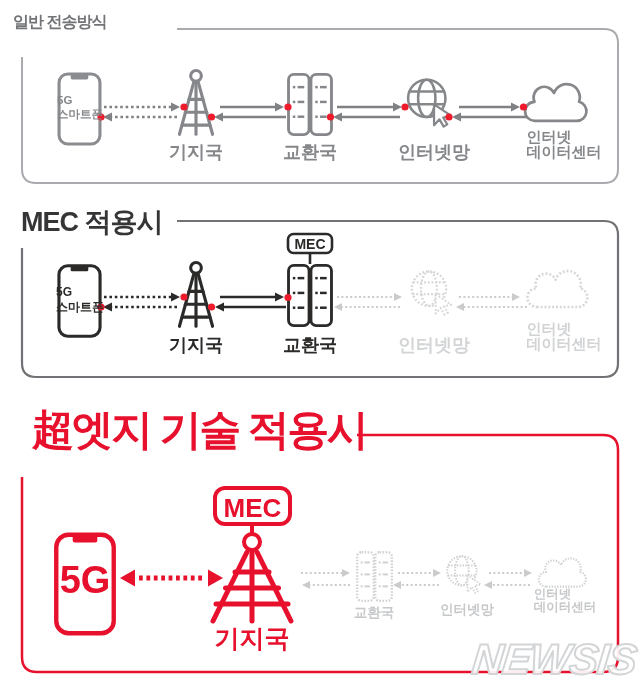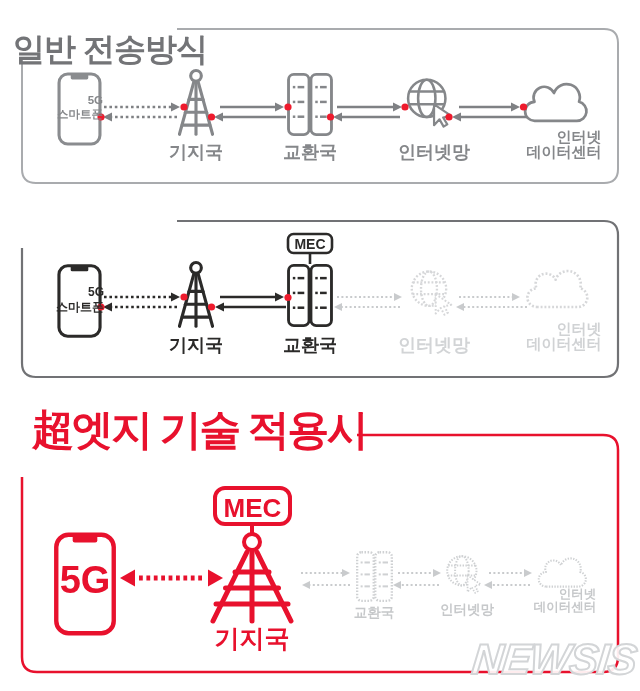--- a/index.html
+++ b/index.html
@@ -1,22 +1,22 @@
 <!DOCTYPE html>
 <html><head>
 <meta charset="utf-8">
 <style>
   html,body{margin:0;padding:0;background:#fff;}
   #stage{position:relative;width:640px;height:691px;background:#fff;overflow:hidden;
          font-family:"Liberation Sans","DejaVu Sans",sans-serif;}
   #diagram-svg{position:absolute;left:0;top:0;z-index:0;}
-  .lbl{position:absolute;transform:translateX(-50%);text-align:right;white-space:nowrap;
+  .lbl{position:absolute;transform:translateX(-50%);text-align:left;white-space:nowrap;
        font-weight:700;z-index:2;}
   .title{position:absolute;z-index:2;font-weight:800;white-space:nowrap;}
-  .t1{left:13px;top:12px;font-size:32px;color:#737477;letter-spacing:-1px;margin-top:16px;}
+  .t1{left:13px;top:12px;font-size:16px;color:#737477;letter-spacing:-1px;}
   .t2{left:21px;top:204px;font-size:27px;color:#353436;letter-spacing:-1px;}
   .t3{left:32px;top:402px;font-size:42px;color:#e8112d;letter-spacing:-2.5px;}
   .lbl-gray{color:#85878a;font-size:18px;}
   .lbl-dark{color:#2b2a29;font-size:18px;font-weight:800;}
   .lbl-faded{color:#d0d2d4;font-size:15px;line-height:15px;}
   .lbl-faded3{color:#c6c8ca;font-size:13.5px;}
   .lbl-red{color:#e8112d;}
   .phone-lbl{font-size:11.5px;line-height:14px;}
   .two-line span{display:block;}
   #watermark{position:absolute;left:408px;top:635px;width:228px;text-align:right;z-index:5;
@@ -243,20 +243,21 @@
     <span>스마트폰</span>
   </div>
   <div class="lbl lbl-gray" style="left:196px;top:140px;">기지국</div>
   <div class="lbl lbl-gray" style="left:310px;top:140px;">교환국</div>
   <div class="lbl lbl-gray" style="left:434px;top:140px;">인터넷망</div>
   <div class="lbl two-line" style="left:564px;top:129px;color:#85878a;font-size:15px;line-height:15px;">
     <span>인터넷</span>
     <span>데이터센터</span>
   </div>
 
+  <div class="title t2">MEC 적용시</div>
   <div class="lbl" style="left:310px;top:235.5px;font-size:14px;font-weight:800;color:#2b2a29;">MEC</div>
   <div class="lbl phone-lbl two-line" style="left:80px;top:285px;color:#2b2a29;font-size:12px;line-height:14.5px;">
     <span>5G</span>
     <span>스마트폰</span>
   </div>
   <div class="lbl lbl-dark" style="left:196px;top:333px;">기지국</div>
   <div class="lbl lbl-dark" style="left:310px;top:333px;">교환국</div>
   <div class="lbl" style="left:434px;top:333px;color:#d2d4d6;font-size:18px;">인터넷망</div>
   <div class="lbl lbl-faded two-line" style="left:564px;top:321px;">
     <span>인터넷</span>

